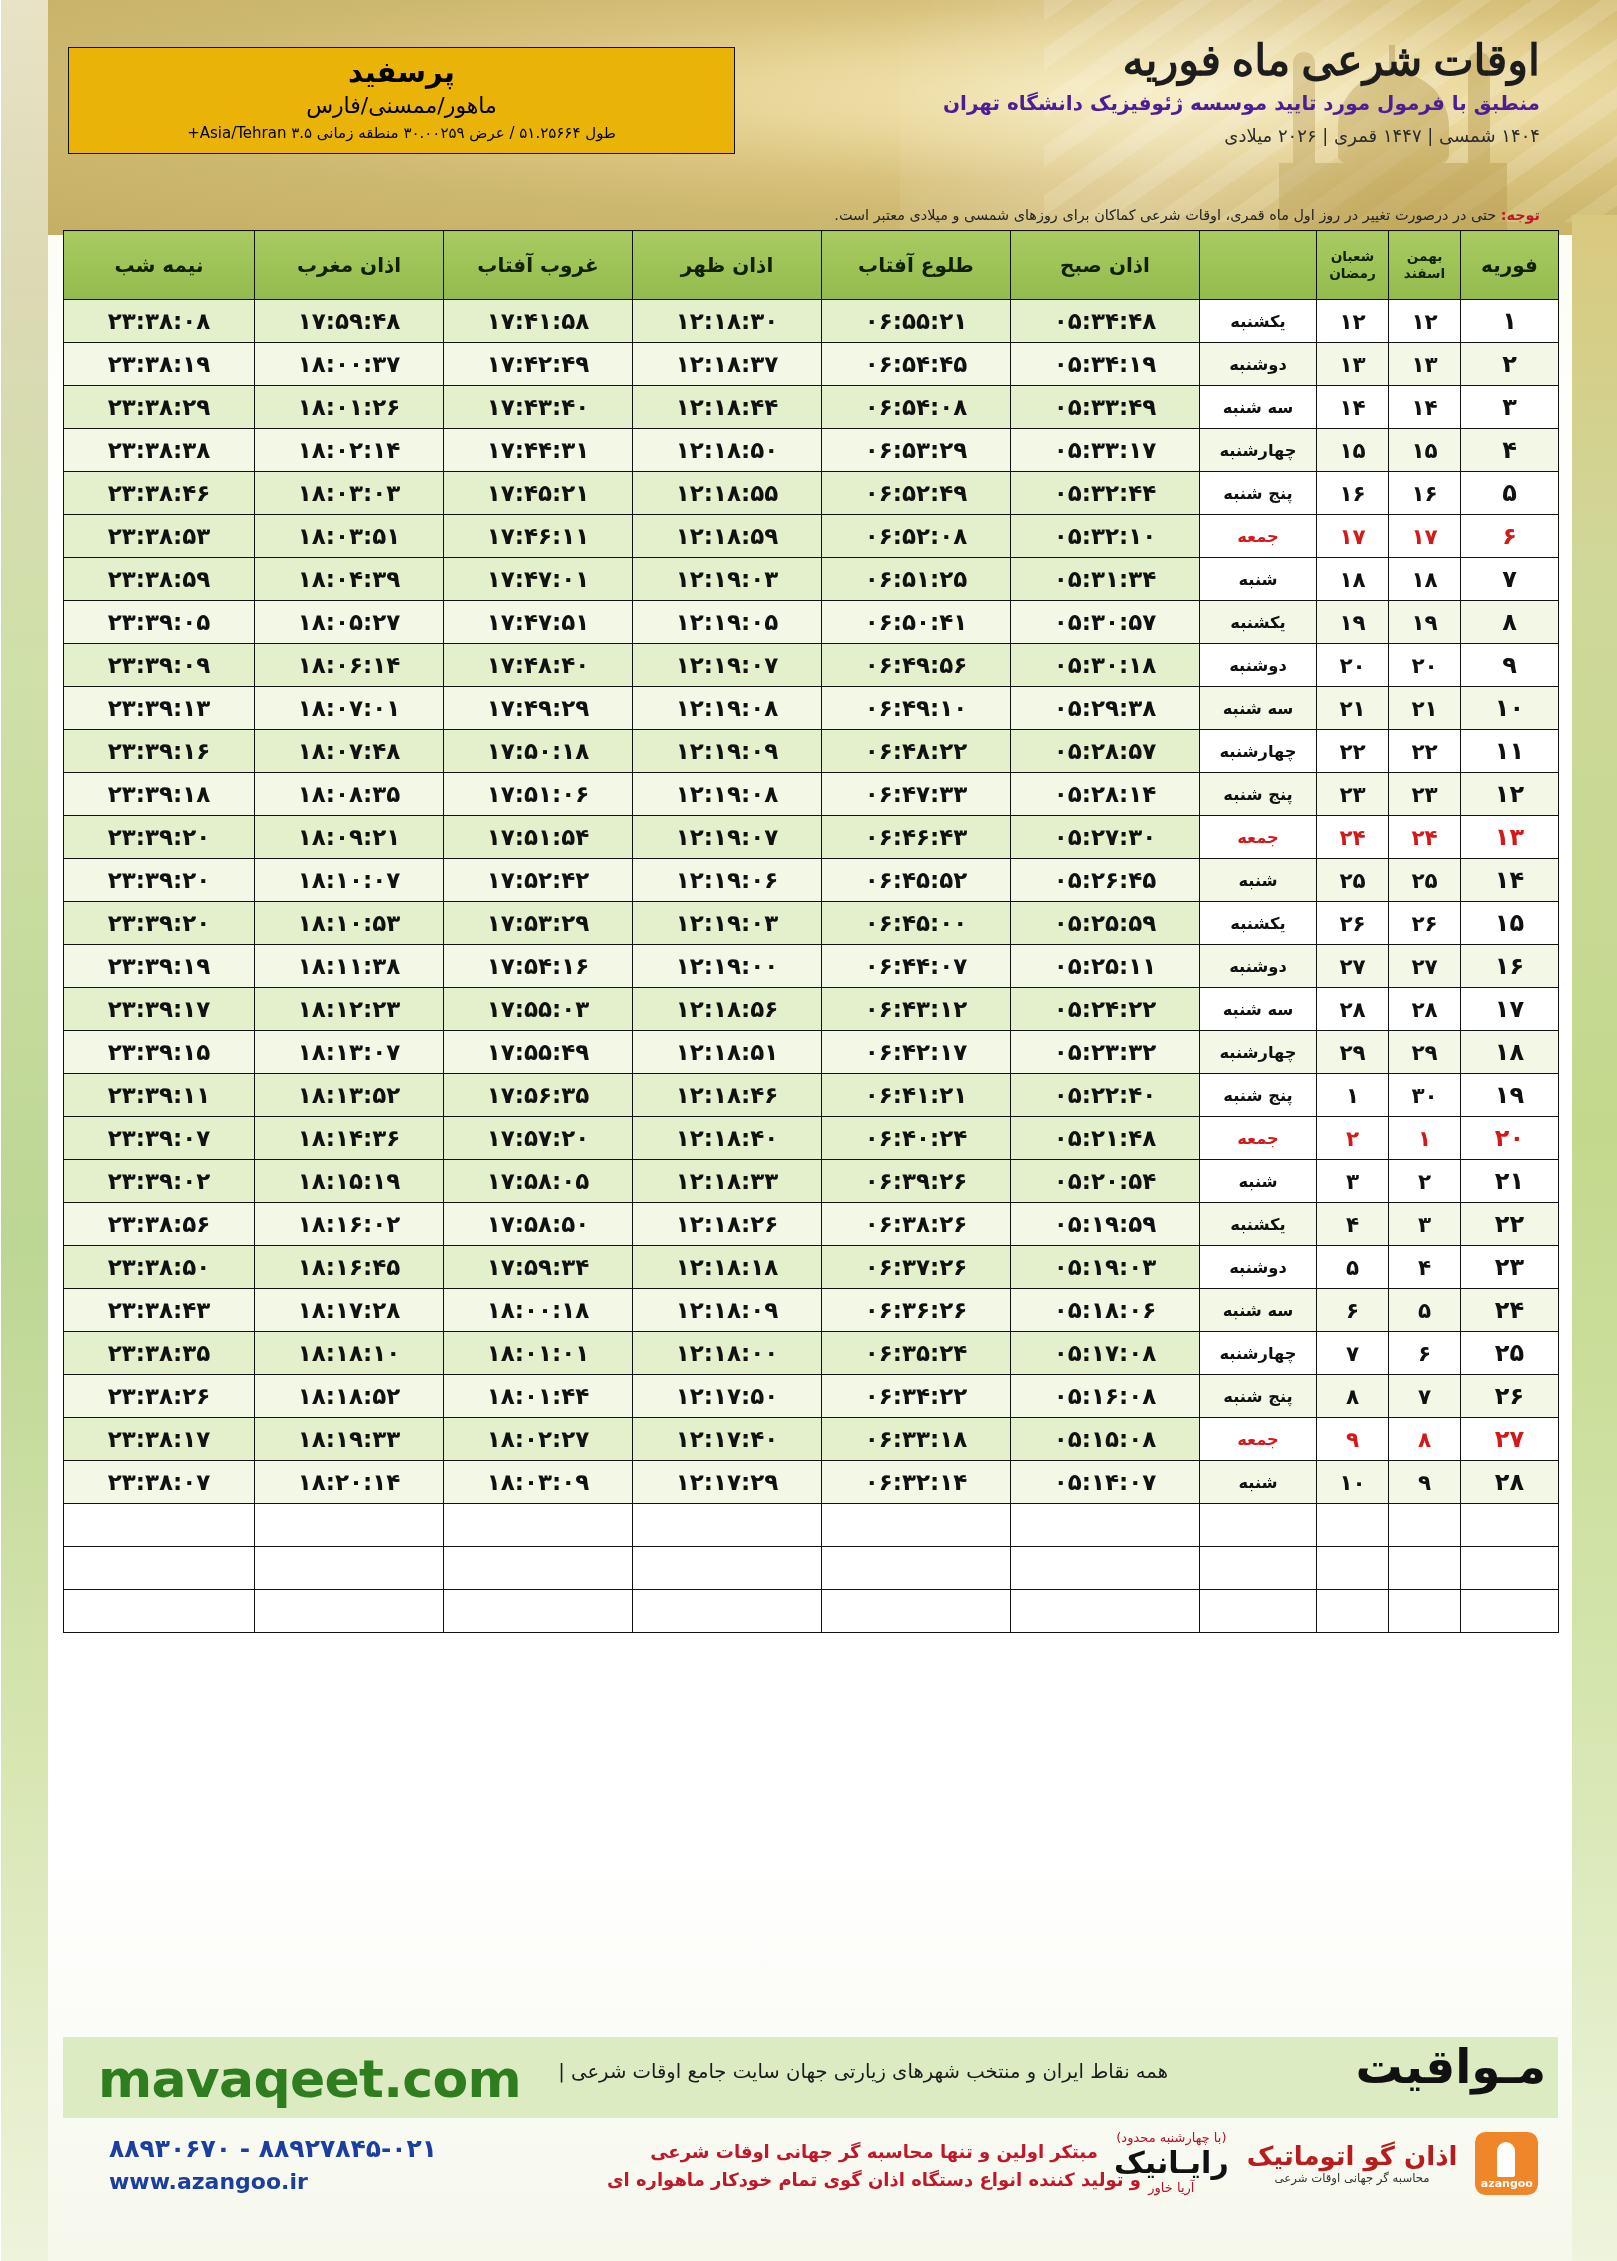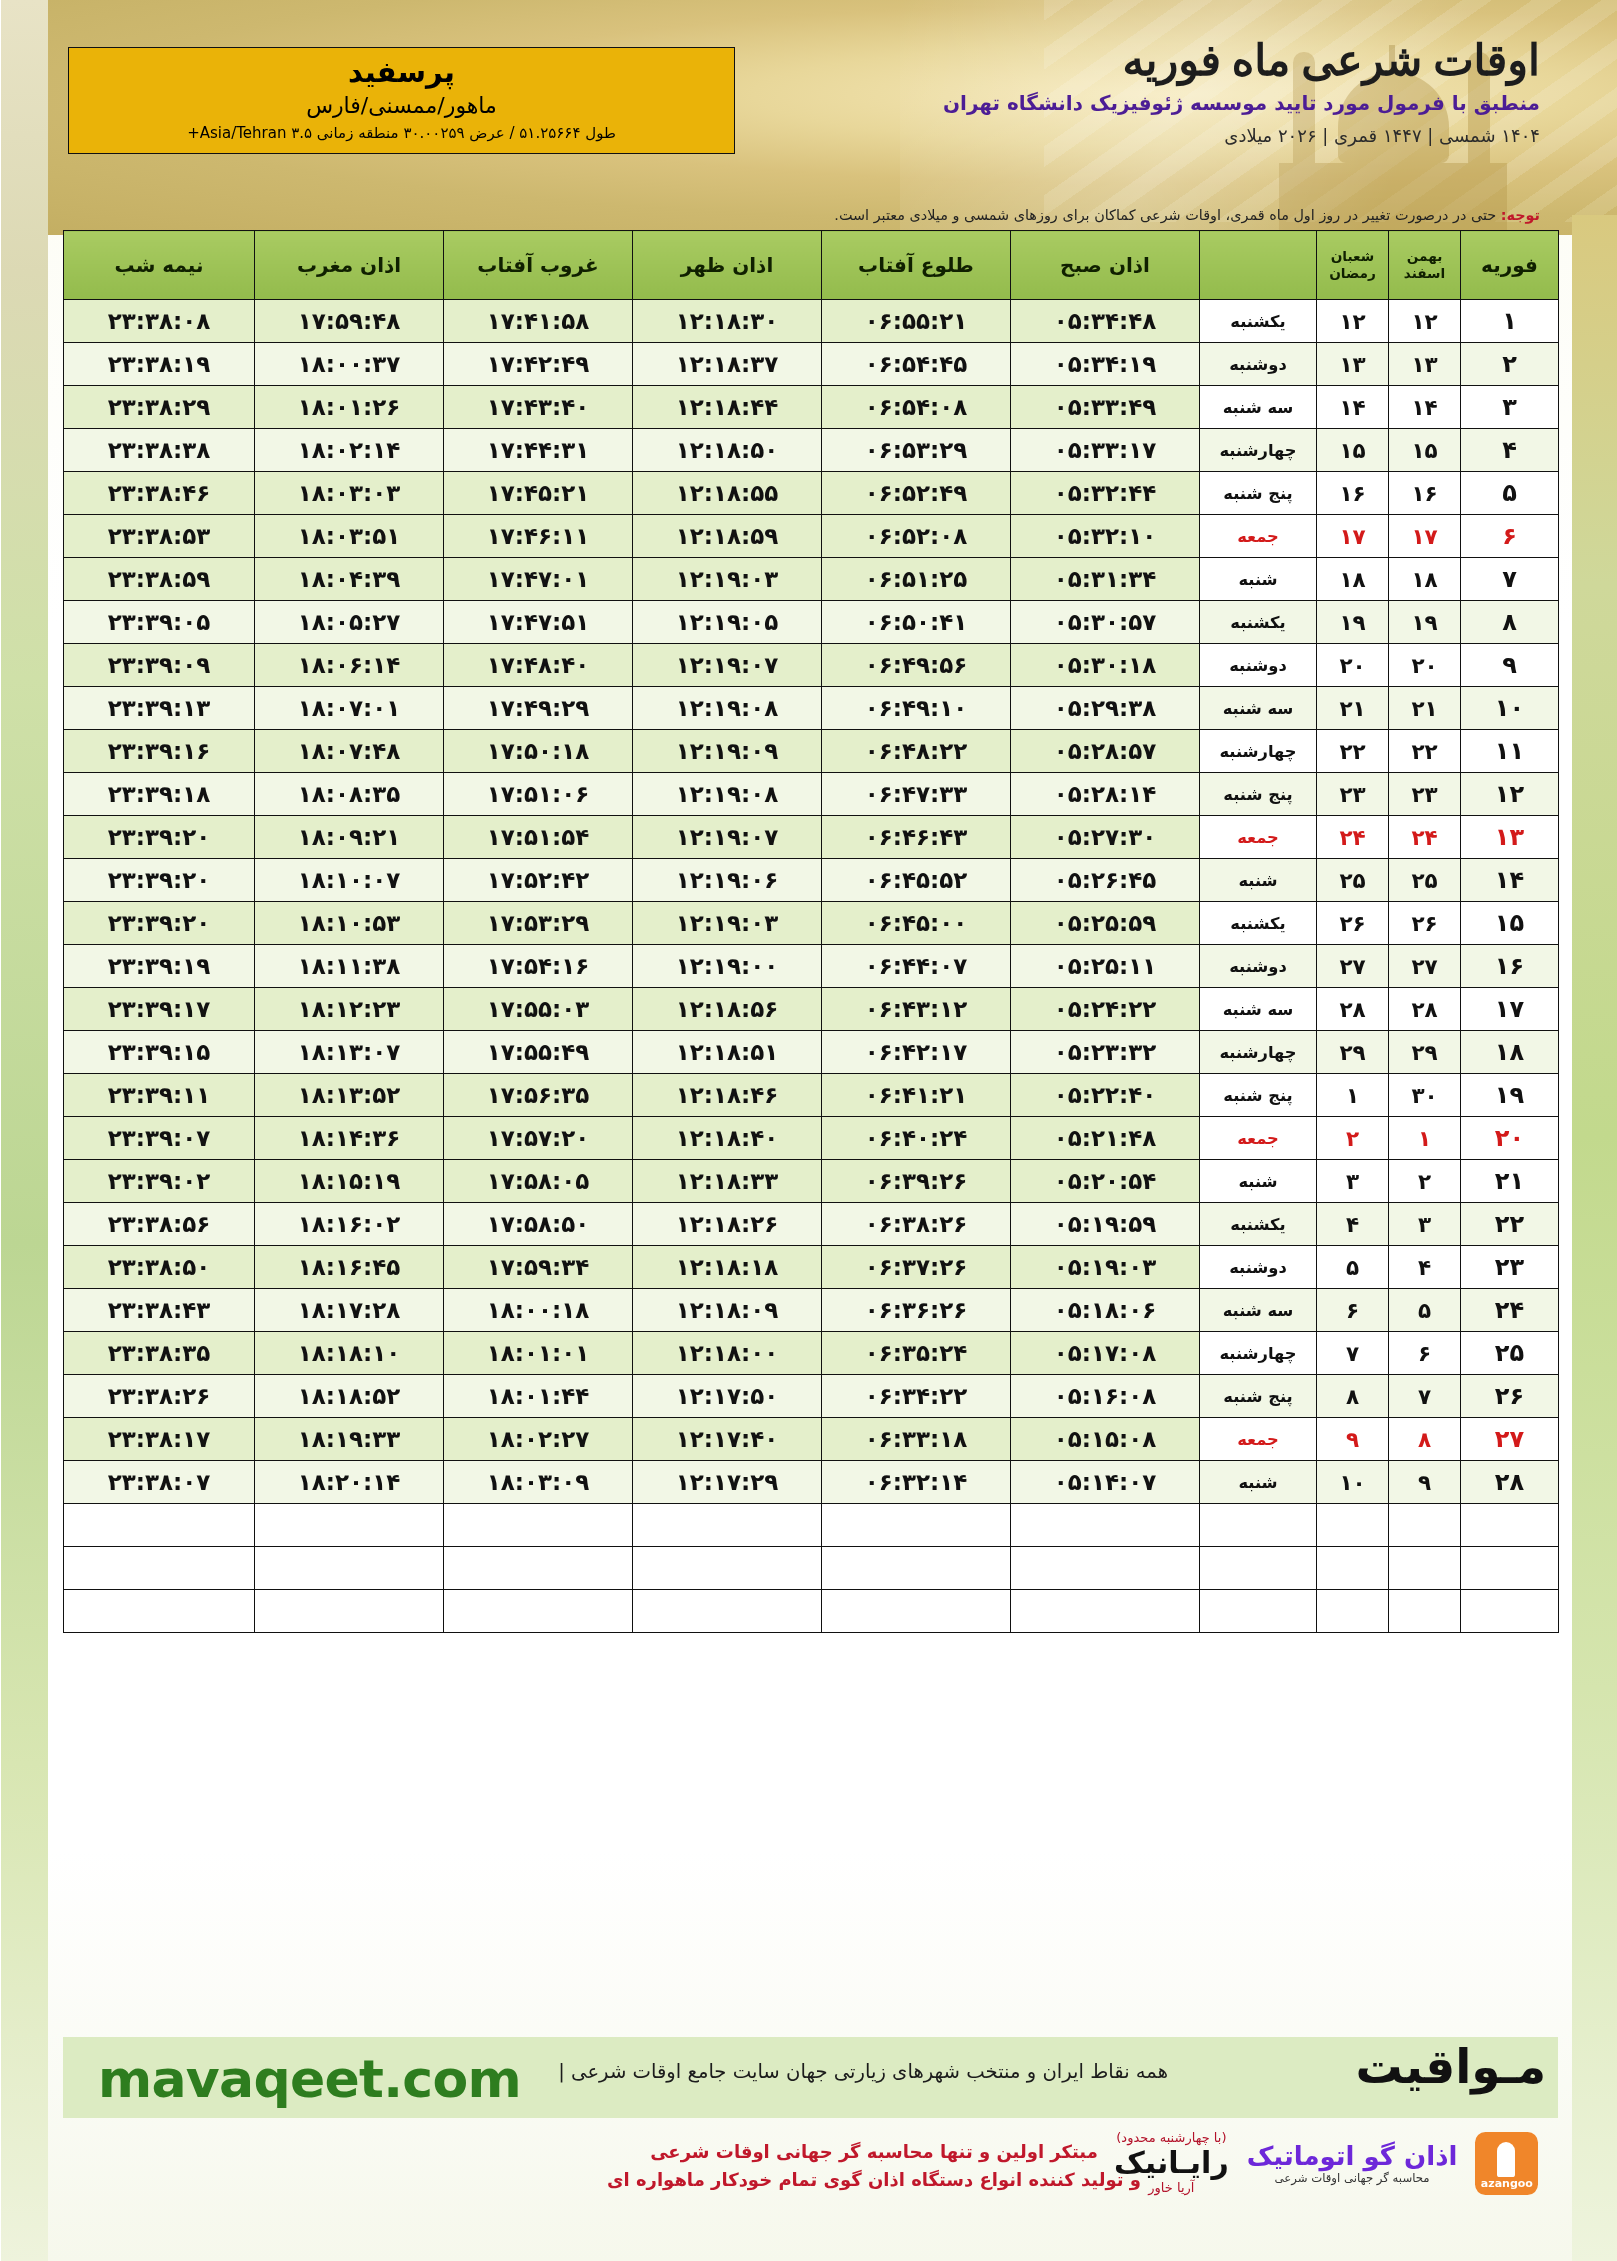--- a/index.html
+++ b/index.html
@@ -144,21 +144,21 @@
     font-size:18px;line-height:1.6;font-weight:bold;
   }
   .b-logos{
     position:absolute;right:19.6px;top:5.2px;display:flex;flex-direction:row;align-items:center;gap:18px;
   }
   .logo-card{
     text-align:center;line-height:1.15;
   }
   .logo-rayanik .big{font-size:30px;font-weight:bold;color:#111;}
   .logo-rayanik .sm{font-size:13px;color:#b3122a;}
-  .logo-azangoo .big{font-size:26px;font-weight:bold;color:#6d28d9;}
+  .logo-azangoo .big{font-size:26px;font-weight:bold;color:#b91c1c;}
   .logo-azangoo .sm{font-size:11.7px;color:#333;}
   .logo-mark{
     width:63px;height:63px;border-radius:10.4px;background:#f0862a;position:relative;
   }
   .logo-mark:after{
     content:"";position:absolute;left:22px;top:10.4px;width:18px;height:35px;background:#fff;border-radius:9px 9px 2.6px 2.6px;
   }
   .logo-mark span{
     position:absolute;left:0;bottom:5.2px;width:63px;text-align:center;color:#fff;font-size:11px;font-weight:bold;
   }
@@ -606,20 +606,24 @@
 
 <div class="footer"></div>
 <div class="fbrand">mavaqeet.com</div>
 <div class="fmid">
   <span>همه نقاط ایران و منتخب شهرهای زیارتی جهان</span>
   <span>سایت جامع اوقات شرعی |</span>
 </div>
 <div class="flogo">مـواقیت</div>
 
 <div class="bottom">
+  <div class="b-phone">
+    <div class="ph">۸۸۹۳۰۶۷۰ - ۸۸۹۲۷۸۴۵-۰۲۱</div>
+    <div class="web">www.azangoo.ir</div>
+  </div>
   <div class="b-red">
     <div>مبتکر اولین و تنها محاسبه گر جهانی اوقات شرعی</div>
     <div>و تولید کننده انواع دستگاه اذان گوی تمام خودکار ماهواره ای</div>
   </div>
   <div class="b-logos">
     <div class="logo-mark">
       <span>azangoo</span>
     </div>
     <div class="logo-card logo-azangoo">
       <div class="big">اذان گو اتوماتیک</div>

